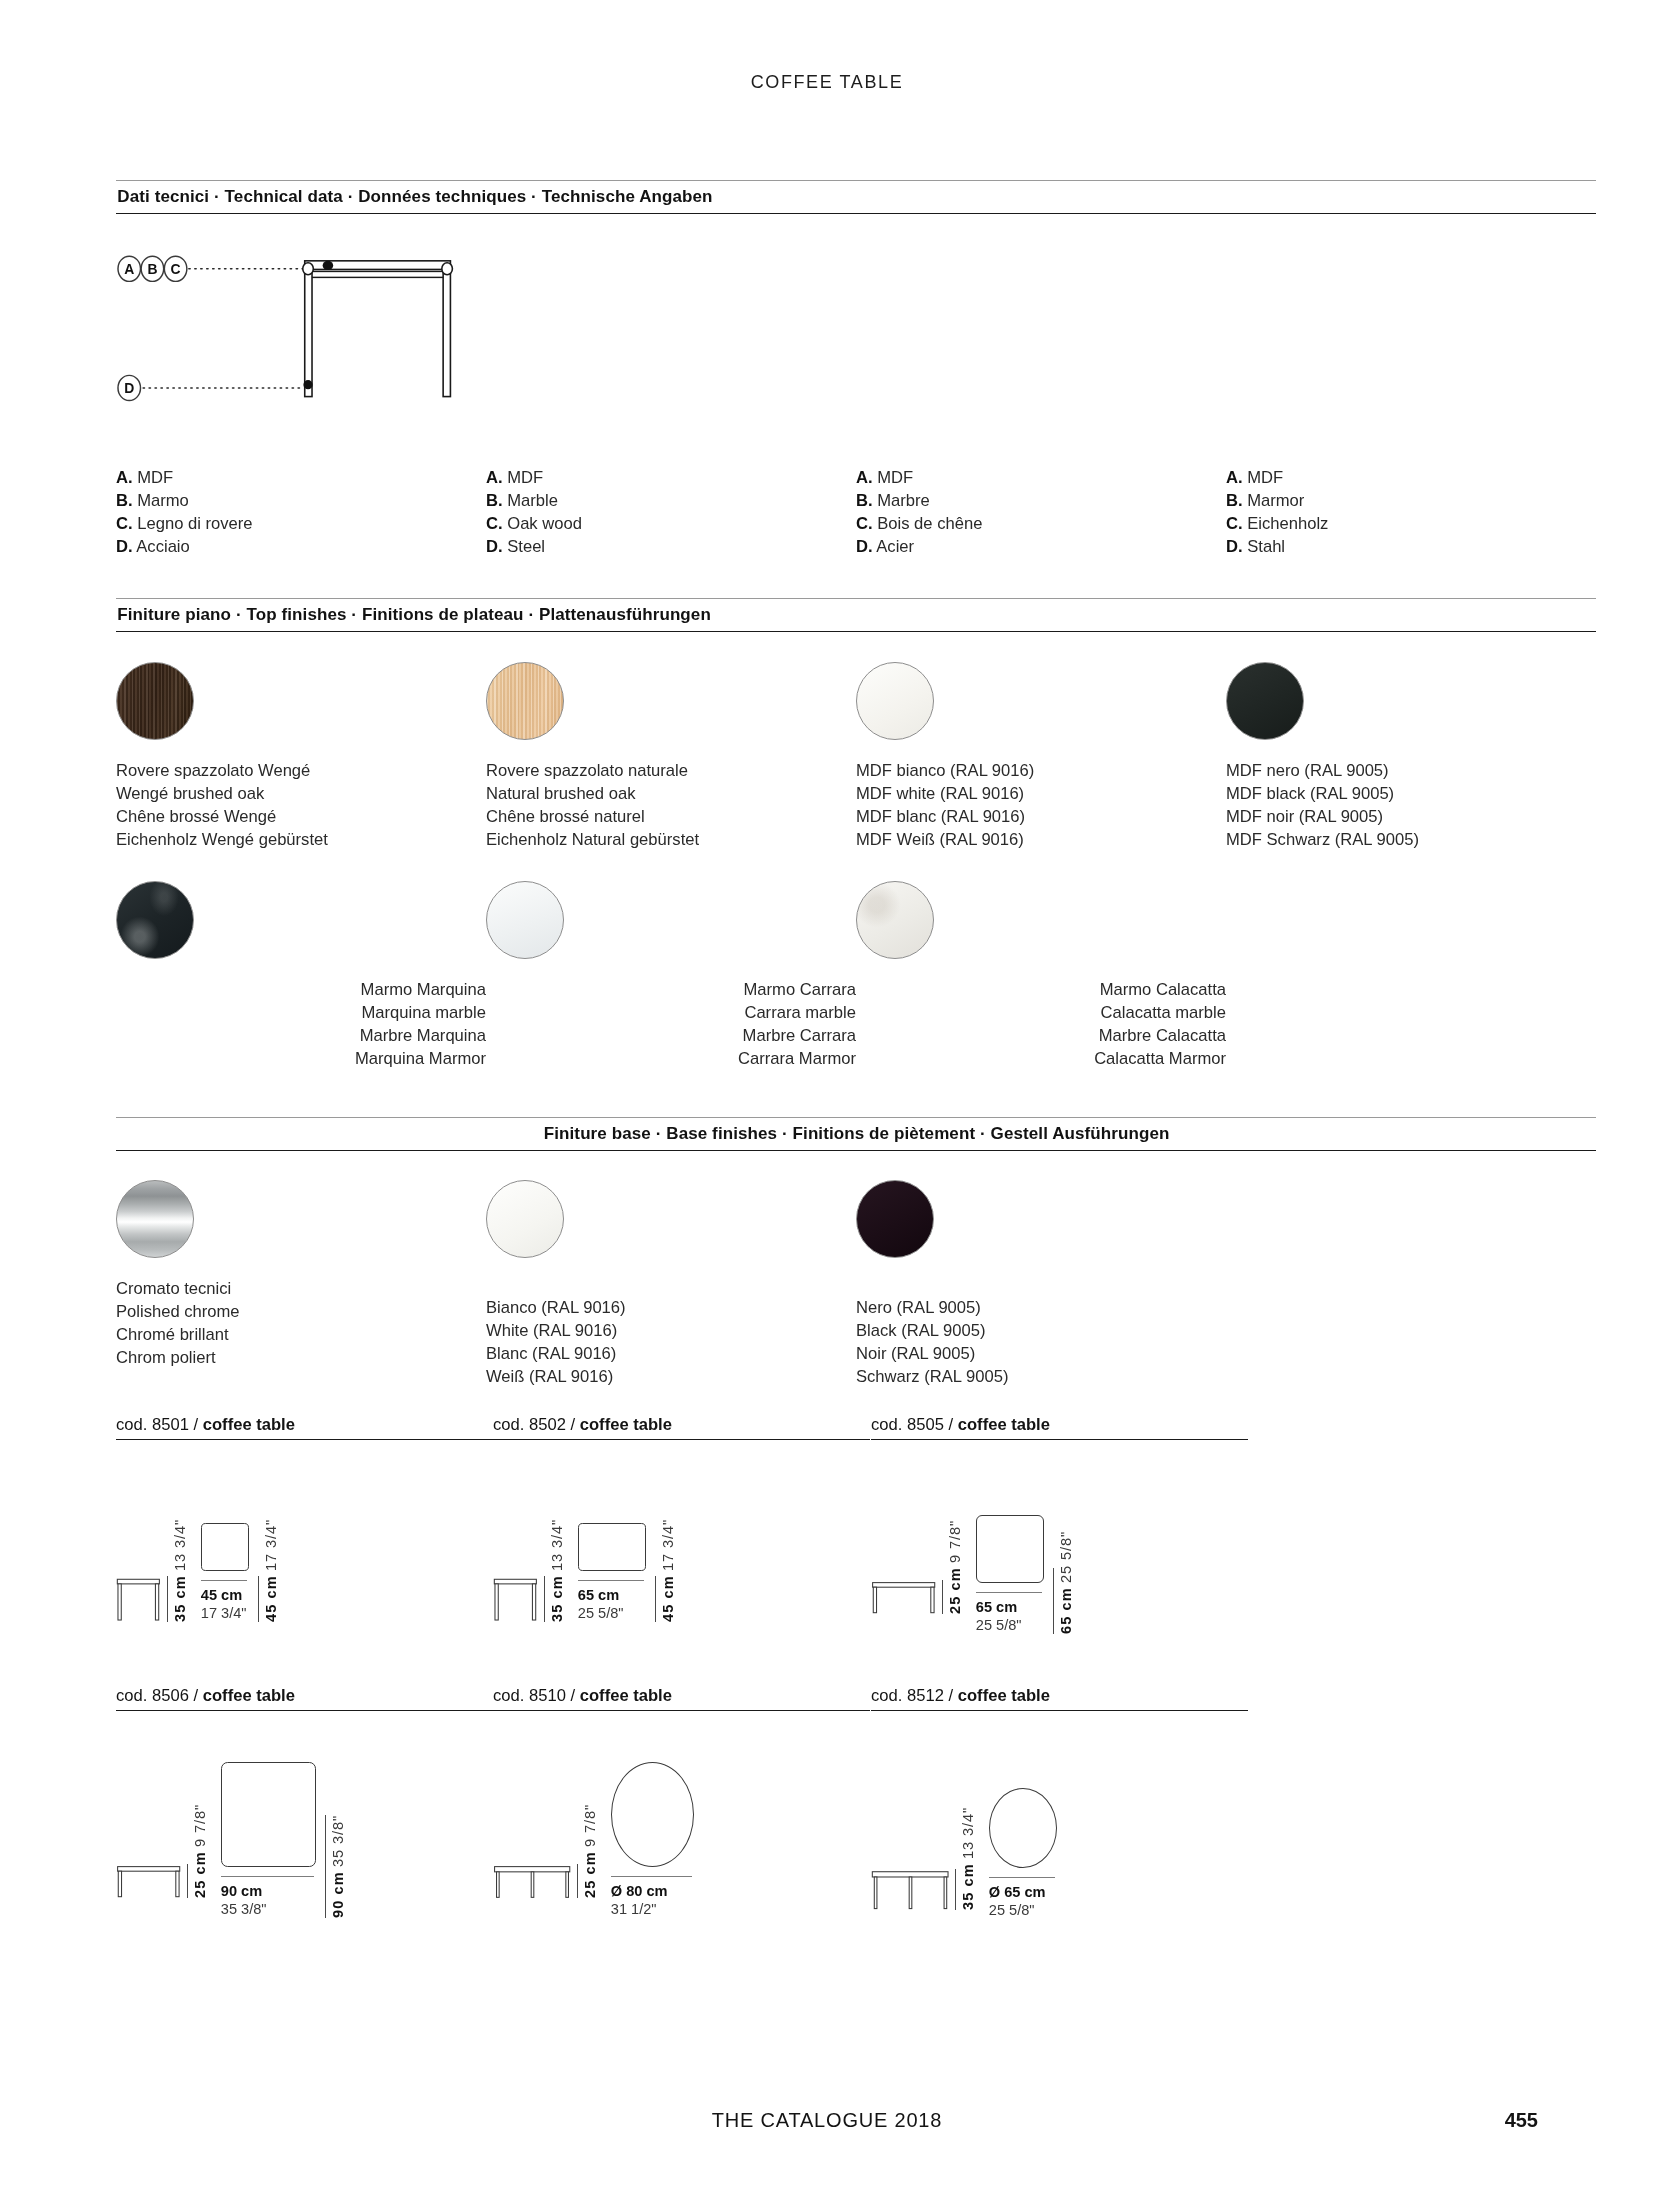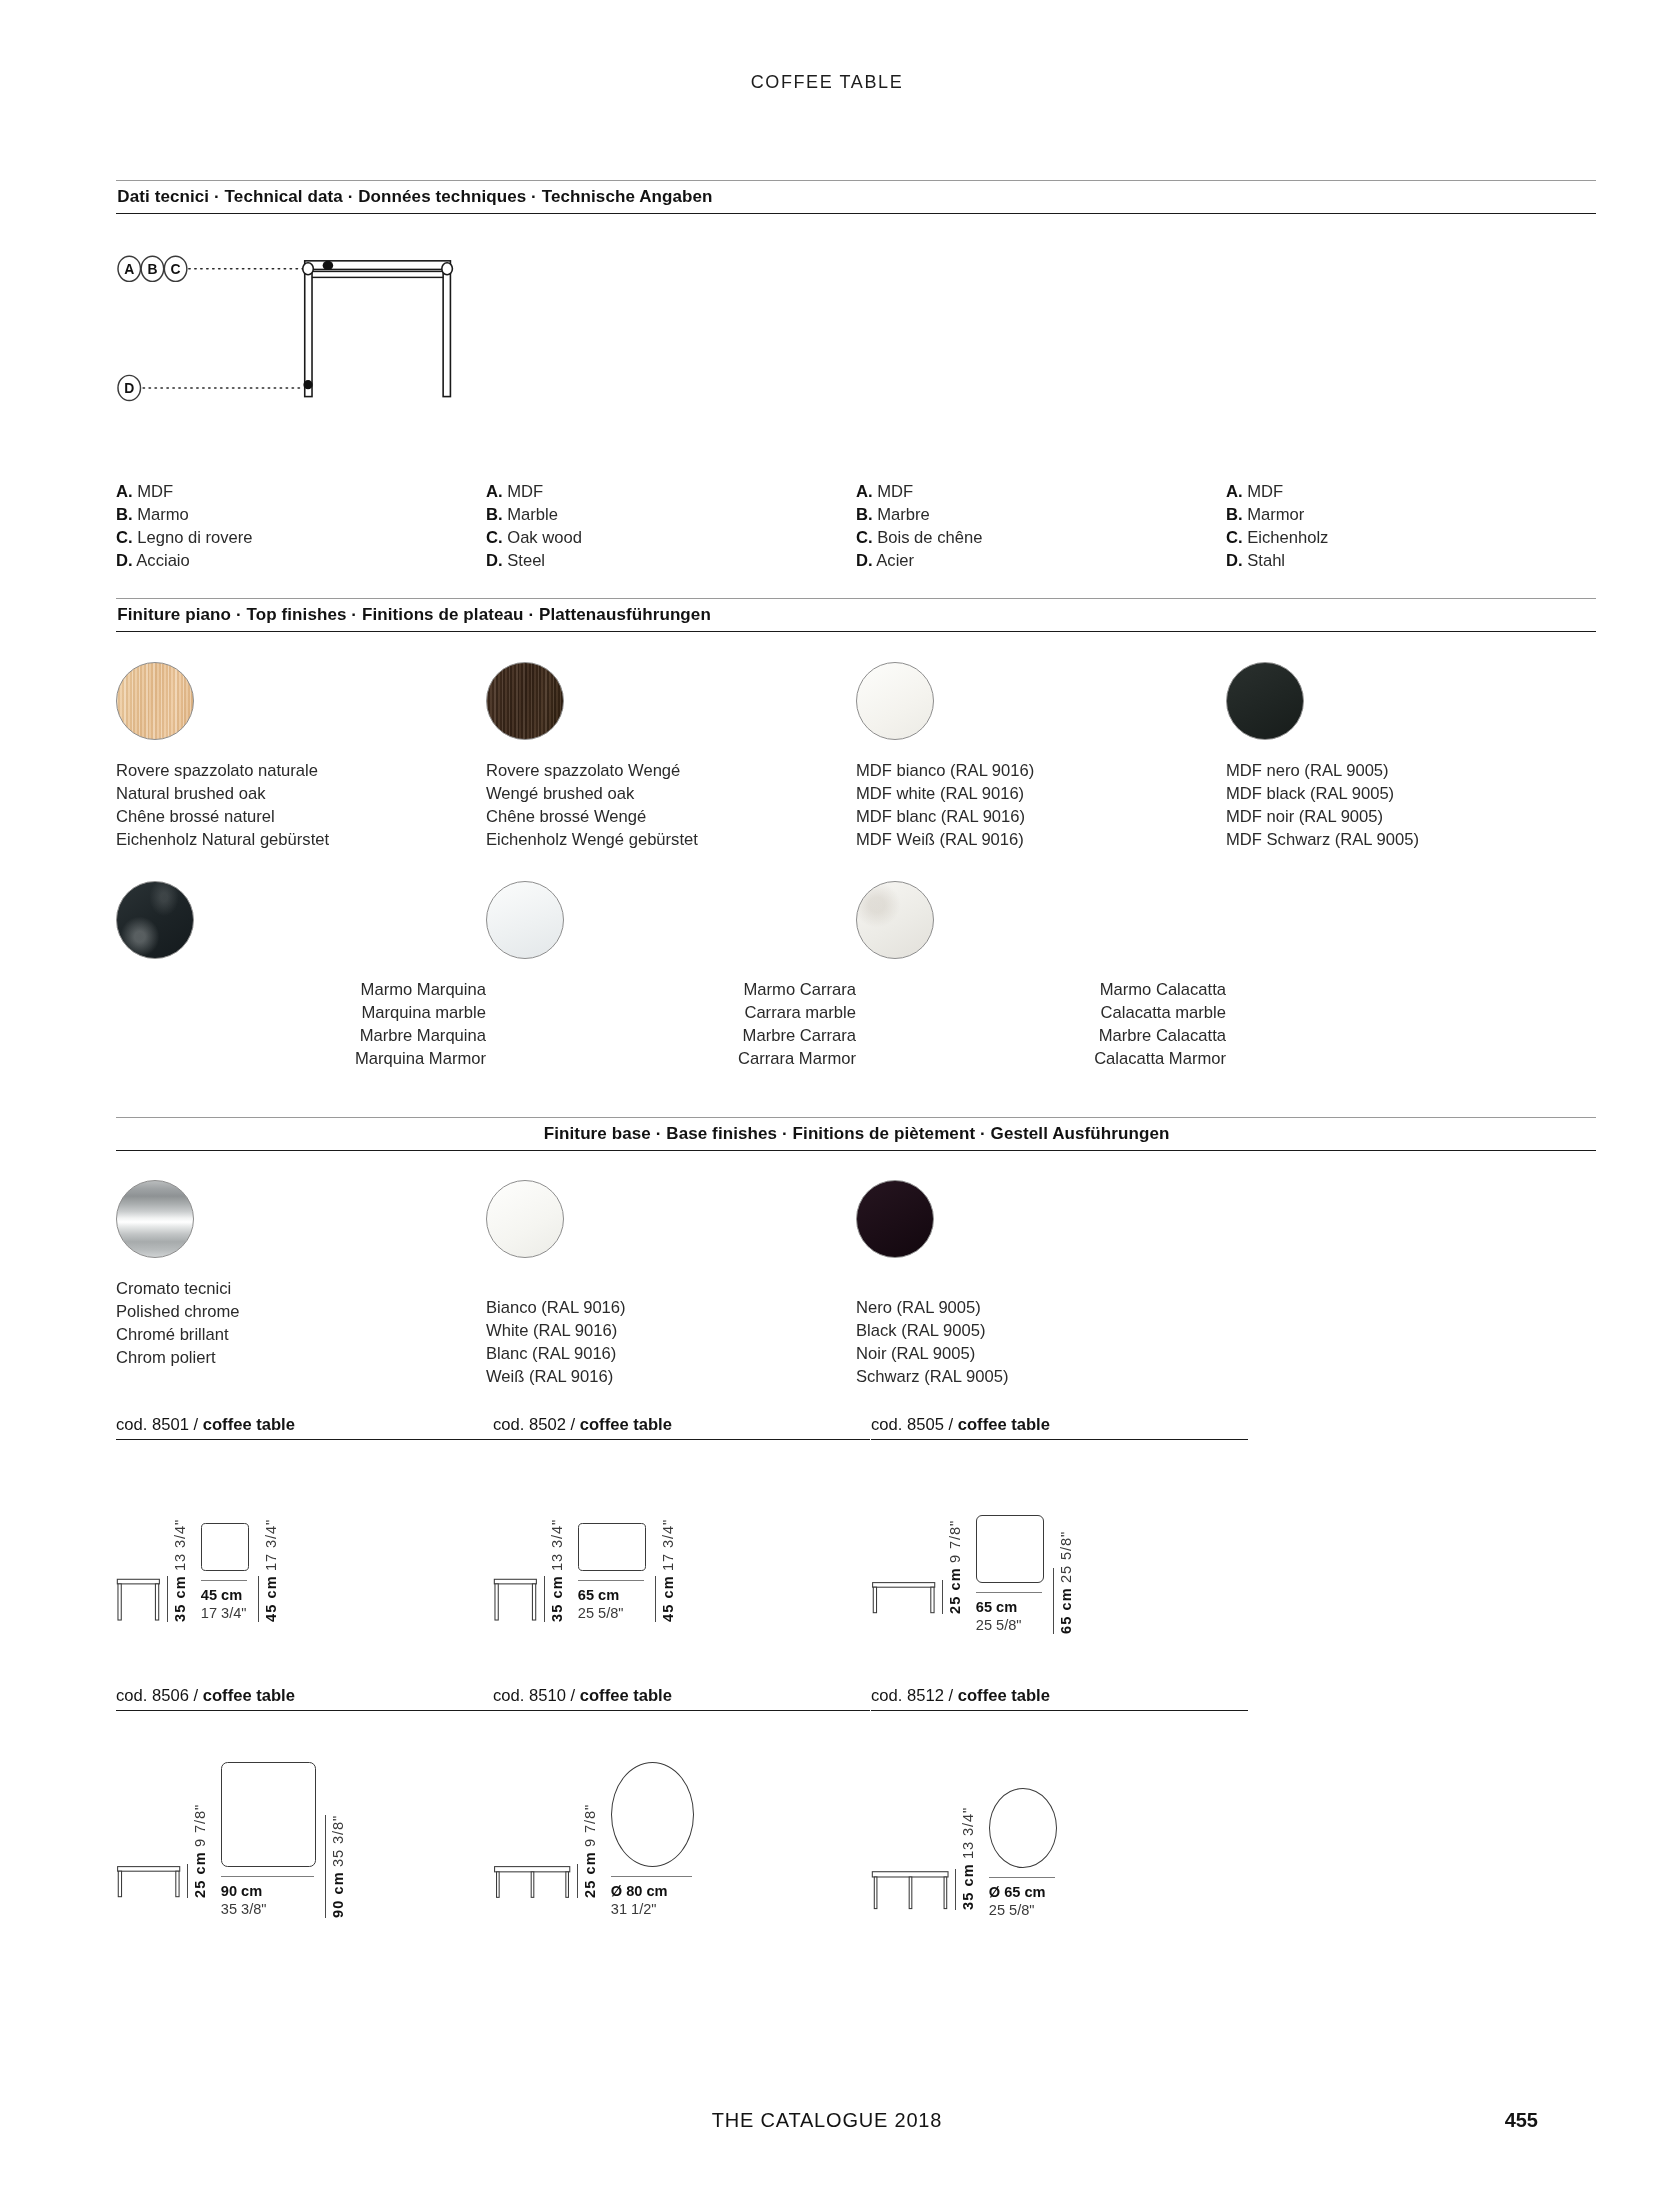--- a/index.html
+++ b/index.html
@@ -33,21 +33,21 @@
     position:absolute;width:377px;
     border-bottom:1.1px solid #1a1a1a;
     font-size:16.6px;padding-bottom:4px;color:#141414;
   }
   .code-title b{font-weight:700;}
 
   
   .tech-draw{position:absolute;left:116px;top:252px;width:596px;height:166px;}
 
   
-  .legend{position:absolute;top:480px;left:116px;width:1480px;display:flex;}
+  .legend{position:absolute;top:466px;left:116px;width:1480px;display:flex;}
   .legend-col{width:25%;}
   .legend-col .ln{font-size:16.6px;line-height:23px;color:#2a2a2a;white-space:nowrap;}
   .legend-col .ln b{font-weight:700;color:#111;}
 
   
   .swatch-row{position:absolute;left:116px;width:1480px;display:flex;}
   .swatch-cell{width:25%;}
   .swatch{
     width:78px;height:78px;border-radius:50%;
     border:0.7px solid #8d8d8d;box-sizing:border-box;overflow:hidden;position:relative;
@@ -221,35 +221,35 @@
         <span>Eichenholz</span></div>
       <div class="ln"><b>D.</b>
         <span>Stahl</span></div>
     </div>
   </div>
 
   <div class="section-title" style="top:598px;">Finiture piano · Top finishes · Finitions de plateau · Plattenausführungen</div>
 
   <div class="swatch-row" style="top:662px;">
     <div class="swatch-cell">
+      <div class="swatch sw-oak-wenge"></div>
+      <div class="swatch-labels">
+        <div class="ln">Rovere spazzolato Wengé</div>
+        <div class="ln">Wengé brushed oak</div>
+        <div class="ln">Chêne brossé Wengé</div>
+        <div class="ln">Eichenholz Wengé gebürstet</div>
+      </div>
+    </div>
+    <div class="swatch-cell">
       <div class="swatch sw-oak-nat"></div>
       <div class="swatch-labels">
         <div class="ln">Rovere spazzolato naturale</div>
         <div class="ln">Natural brushed oak</div>
         <div class="ln">Chêne brossé naturel</div>
         <div class="ln">Eichenholz Natural gebürstet</div>
-      </div>
-    </div>
-    <div class="swatch-cell">
-      <div class="swatch sw-oak-wenge"></div>
-      <div class="swatch-labels">
-        <div class="ln">Rovere spazzolato Wengé</div>
-        <div class="ln">Wengé brushed oak</div>
-        <div class="ln">Chêne brossé Wengé</div>
-        <div class="ln">Eichenholz Wengé gebürstet</div>
       </div>
     </div>
     <div class="swatch-cell">
       <div class="swatch sw-mdf-white"></div>
       <div class="swatch-labels">
         <div class="ln">MDF bianco (RAL 9016)</div>
         <div class="ln">MDF white (RAL 9016)</div>
         <div class="ln">MDF blanc (RAL 9016)</div>
         <div class="ln">MDF Weiß (RAL 9016)</div>
       </div>

